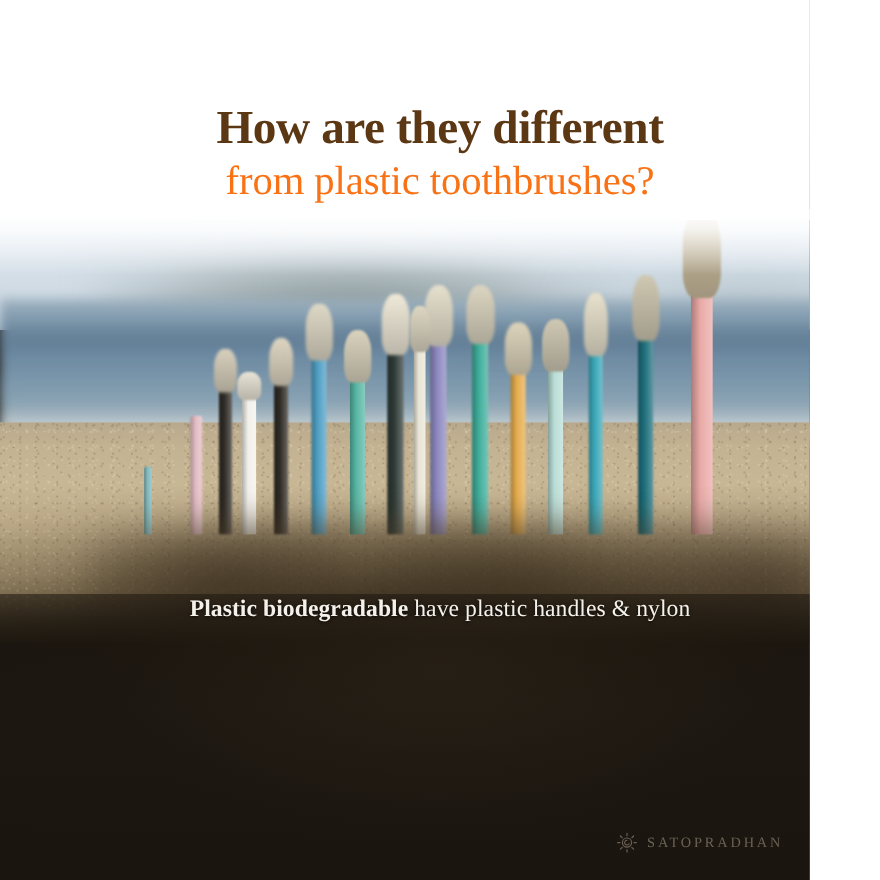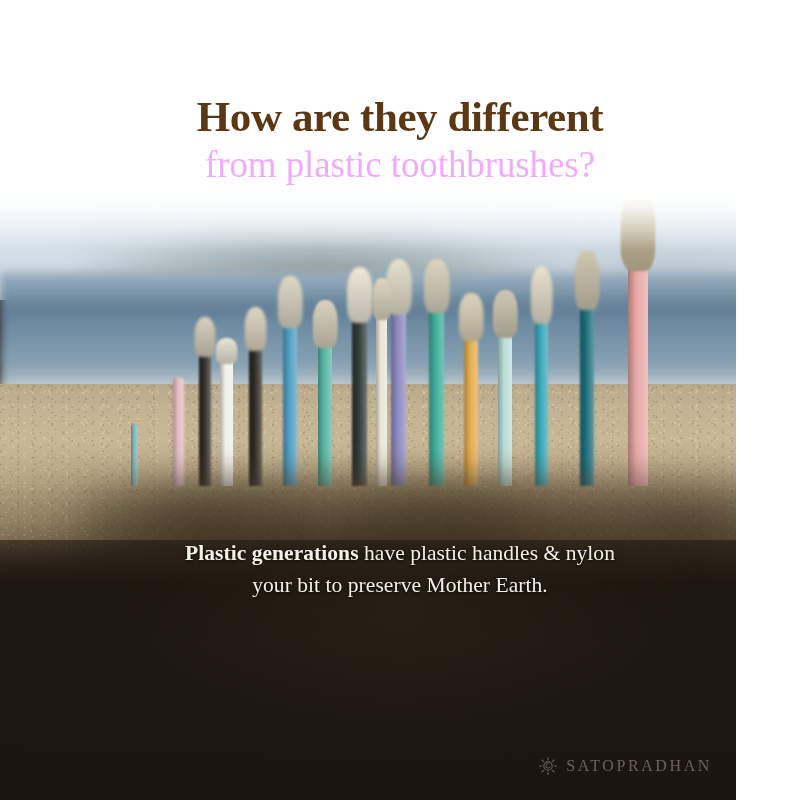--- a/index.html
+++ b/index.html
@@ -42,21 +42,21 @@
     color: #5b3713;
     white-space: nowrap;
   }
   .heading-sub {
     margin: 0;
     padding-top: 3px;
     font-size: 37px;
     line-height: 42px;
     font-weight: 300;
     letter-spacing: -0.1px;
-    color: #f0abfc;
+    color: #f97316;
     white-space: nowrap;
   }
 
   
   .photo {
     position: absolute;
     left: 0; top: 0;
     width: 800px;
     height: 800px;
     overflow: hidden;
@@ -287,21 +287,21 @@
     right: 24px;
     bottom: 24px;
     display: flex;
     align-items: center;
     gap: 8px;
     z-index: 55;
     opacity: 0.5;
   }
   .wm-icon { width: 20px; height: 20px; display: block; }
   .wm-text {
-    font-size: 16px;
+    font-size: 13px;
     letter-spacing: 2.6px;
     color: #b9ac98;
     font-weight: 400;
   }
 </style>
 </head>
 <body>
 
 <div class="canvas">
 
@@ -393,22 +393,21 @@
 
   <div class="top-fade"></div>
 
   <div class="header-band"></div>
   <div class="heading-wrap">
     <div class="heading-main">How are they different</div>
     <div class="heading-sub">from plastic toothbrushes?</div>
   </div>
 
   <div class="caption" id="caption">
-      <span class="ln"><b>Plastic generations</b> have plastic handles &amp; nylon</span>
-      <span class="ln">your bit to preserve Mother Earth.</span>
+      <span class="ln"><b>Plastic biodegradable</b> have plastic handles &amp; nylon</span>
     </div>
 
   <div class="watermark">
     <span class="wm-icon">
       <svg viewBox="0 0 24 24" width="20" height="20" fill="none" stroke="#b9ac98" stroke-width="1.3" stroke-linecap="round">
         <circle cx="12" cy="12" r="5"></circle>
         <path d="M12 9.4a2.6 2.6 0 1 0 2.3 3.8" stroke-width="1.2"></path>
         <path d="M12 1.8v2.6M12 19.6v2.6M1.8 12h2.6M19.6 12h2.6
                  M4.8 4.8l1.9 1.9M17.3 17.3l1.9 1.9
                  M19.2 4.8l-1.9 1.9M6.7 17.3l-1.9 1.9"></path>

